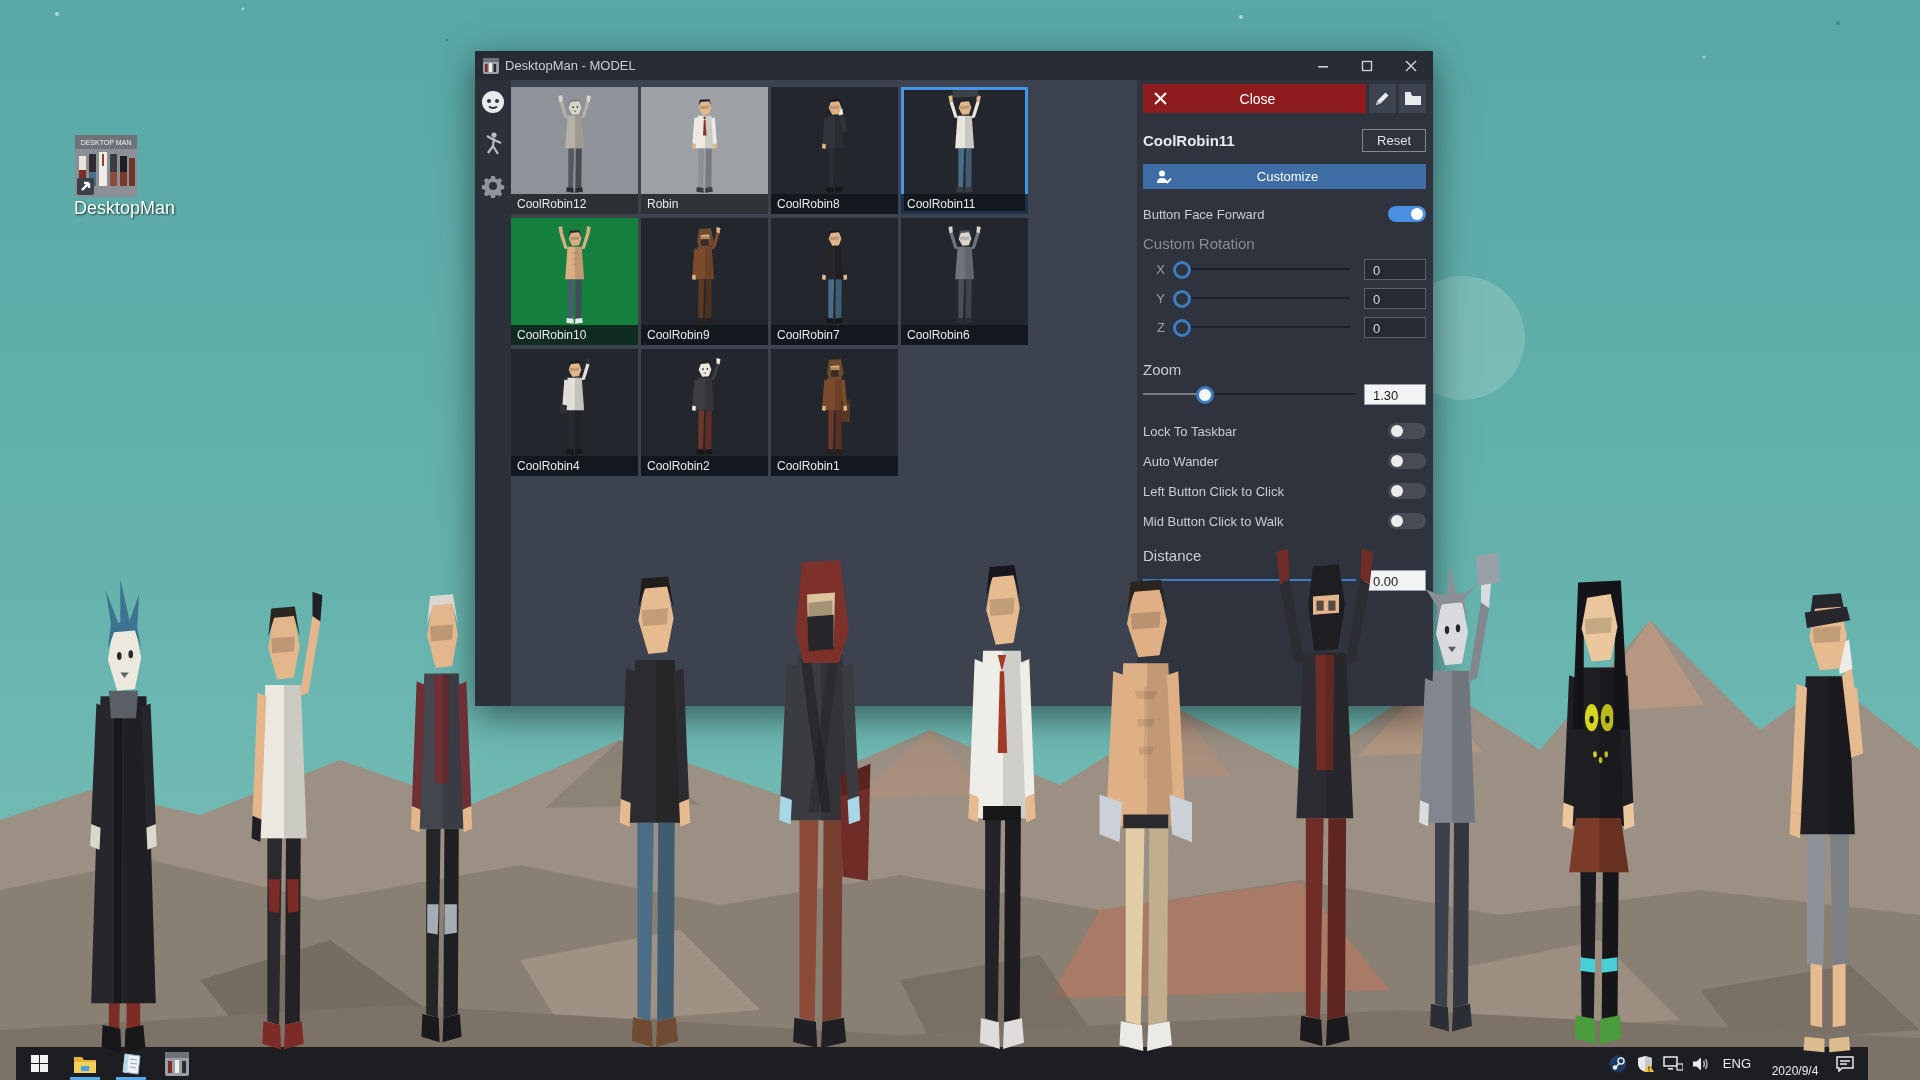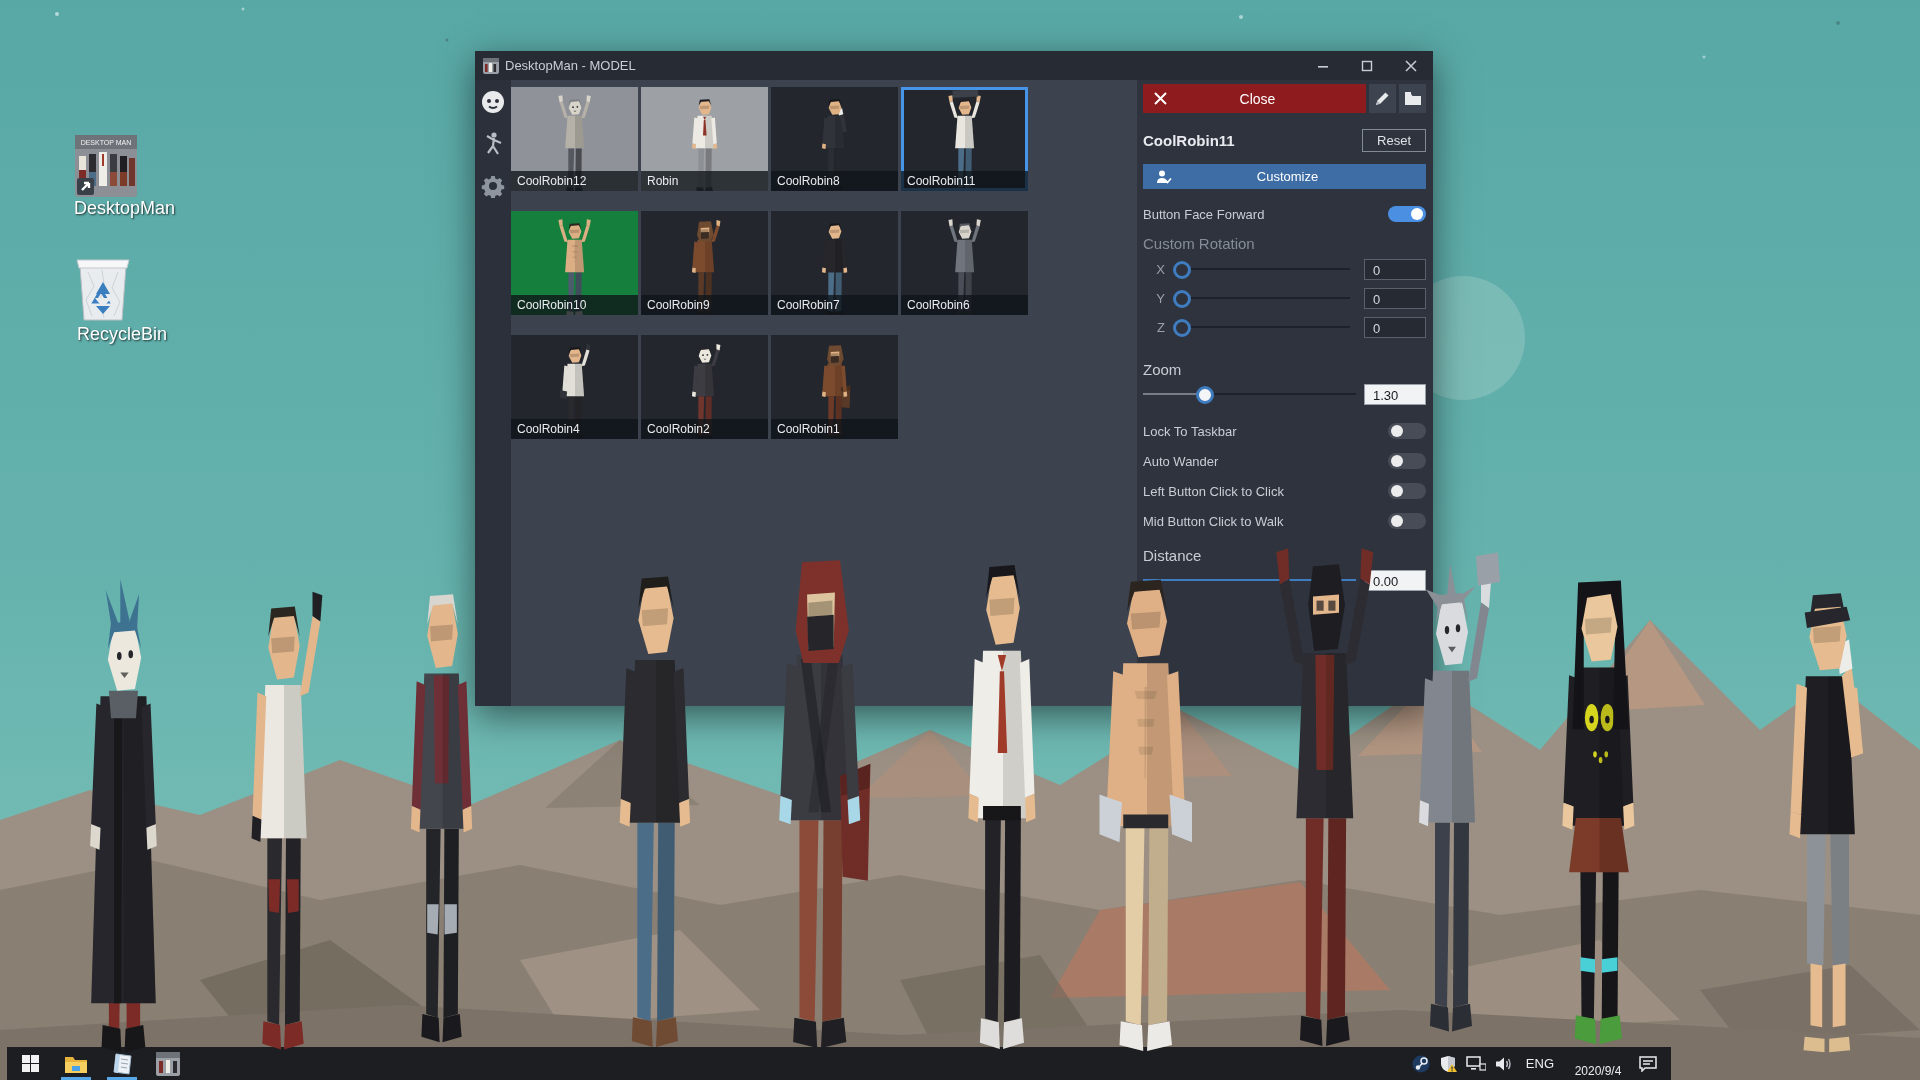--- a/index.html
+++ b/index.html
@@ -28,21 +28,21 @@
   .wbtn{width:44px;height:29px;display:flex;align-items:center;justify-content:center;cursor:pointer}
   .tabbar{height:33px;background:#262a32;display:flex;align-items:stretch;flex:0 0 auto}
   .burger{width:36px;display:flex;align-items:center;justify-content:center}
   .tab{padding:0 14px;display:flex;align-items:center;color:#8a919c;cursor:pointer}
   .tab.active{background:#3c434f;color:#e4e7ec}
   .entries{margin-left:auto;display:flex;align-items:center;padding-right:10px;color:#7e8591;font-size:12px}
   .body{flex:1;display:flex;min-height:0}
   .toolbar{width:36px;background:#2b303a;display:flex;flex-direction:column;align-items:center;padding-top:8px;gap:14px;flex:0 0 auto}
   .tbtn{width:28px;height:28px;display:flex;align-items:center;justify-content:center;cursor:pointer}
   .grid{flex:1;background:#3c434f;padding:7px 0 0 0;display:flex;flex-wrap:wrap;align-content:flex-start}
-  .tile{position:relative;width:127px;height:104px;margin:0 3px 20px 0;background:#22262d;cursor:pointer;overflow:hidden}
+  .tile{position:relative;width:127px;height:127px;margin:0 3px 4px 0;background:#22262d;cursor:pointer;overflow:hidden}
   .tile.sel{outline:3px solid #4795e8;outline-offset:-3px}
   .thumb{height:107px;display:flex;justify-content:center;align-items:flex-end;overflow:hidden}
   .tile-label{position:absolute;left:0;right:0;bottom:0;height:20px;line-height:20px;
     background:rgba(16,20,26,.78);color:#e9ebee;font-size:12px;padding-left:6px;white-space:nowrap;overflow:hidden}
   
   .panel{width:296px;background:#2e333d;flex:0 0 auto;padding:4px 7px 0 6px;box-sizing:border-box}
   .closerow{display:flex;gap:3px;height:29px}
   .closebtn{flex:1;background:#8e1b1d;display:flex;align-items:center;color:#fff;cursor:pointer}
   .closebtn .x{width:34px;display:flex;justify-content:center}
   .closebtn .cl{flex:1;text-align:center;margin-right:28px;font-size:14px}
@@ -73,21 +73,21 @@
   .valbox.light{background:#f2f3f4;border:1px solid #9aa0a8;color:#16181c}
   .sliderrow{display:flex;align-items:center;margin-top:4px}
   .slider{position:relative;flex:1;height:24px;cursor:pointer}
   .slider .line{position:absolute;left:0;right:0;top:11px;height:2px;background:#1d2129}
   .slider .fill{position:absolute;left:0;top:11px;height:2px;background:#767d88}
   .slider .fill.blue{background:#3f7cc0}
   .slider .ring{position:absolute;top:4px;width:12px;height:12px;border-radius:50%;
     border:3px solid #3f7cc0;background:#f4f5f6;box-sizing:content-box}
   .seclabel{margin-top:16px;font-size:15px;color:#c9cdd5}
   
-  #taskbar{position:absolute;left:7px;bottom:0;width:1664px;height:33px;background:#1d1e22;z-index:15;
+  #taskbar{position:absolute;left:16px;bottom:0;width:1852px;height:33px;background:#1d1e22;z-index:15;
     display:flex;align-items:center;color:#eceef0}
   .tk{width:46px;height:33px;display:flex;align-items:center;justify-content:center;position:relative;cursor:pointer}
   .tk .runline{position:absolute;left:8px;right:8px;bottom:0;height:3px;background:#57a8e8}
   #tray{margin-left:auto;display:flex;align-items:center;gap:9px;padding-right:14px}
   .trayic{display:flex;align-items:center;justify-content:center;cursor:pointer}
   #lang{font-size:13px;cursor:pointer;padding:0 3px}
   #clock{font-size:12px;text-align:center;line-height:14px;cursor:pointer;min-width:64px}
 </style>
 </head>
 <body>
@@ -138,36 +138,20 @@
         <rect x="46" y="22" width="7" height="30" fill="#1e1e23"></rect>
           <rect x="46" y="38" width="7" height="14" fill="#7c3a28"></rect>
         <rect x="55" y="24" width="6" height="28" fill="#70352c"></rect>
         <rect x="3" y="44" width="17" height="17" rx="2" fill="#3a4048"></rect>
         <path d="M8,56 L15,49 M15,49 L10,49 M15,49 L15,54" stroke="#fff" stroke-width="2.4" fill="none"></path>
       </svg>
     </div>
     <div class="lbl">DesktopMan</div>
   </div>
 
-  <div class="dicon" id="icon-recyclebin">
-    <div class="ic">
-      <svg width="58" height="68" viewBox="0 0 58 68">
-        <polygon points="6,10 52,10 48,64 10,64" fill="#e9ecef" stroke="#b9bec4" stroke-width="1"></polygon>
-        <polygon points="3,4 55,4 53,12 5,12" fill="#f5f7f9" stroke="#c3c8cd"></polygon>
-        <path d="M14,16 L20,30 L12,44 L18,60 M44,16 L38,32 L46,46 L40,60 M28,14 L30,28 L26,44 L30,62" stroke="#cdd2d7" fill="none"></path>
-        <g fill="#3a7ec0">
-          <polygon points="29,26 36,38 22,38"></polygon>
-          <polygon points="20,46 27,34 34,46" fill="none" stroke="#3a7ec0" stroke-width="3"></polygon>
-          <polygon points="29,52 21,42 37,42" fill="#e9ecef"></polygon>
-          <polygon points="22,50 36,50 29,58"></polygon>
-        </g>
-      </svg>
-    </div>
-    <div class="lbl">RecycleBin</div>
-  </div>
 
   <div id="win">
     <div class="titlebar">
       <span class="appico">
         <svg width="16" height="16" viewBox="0 0 16 16">
           <rect width="16" height="16" rx="2" fill="#9aa0a6"></rect>
           <rect y="0" width="16" height="4" fill="#6e737a"></rect>
           <rect x="2" y="6" width="2.6" height="8" fill="#7c2b27"></rect>
           <rect x="6" y="5" width="3" height="9" fill="#efede7"></rect>
           <rect x="10.5" y="6" width="2.6" height="8" fill="#2c2c30"></rect>

